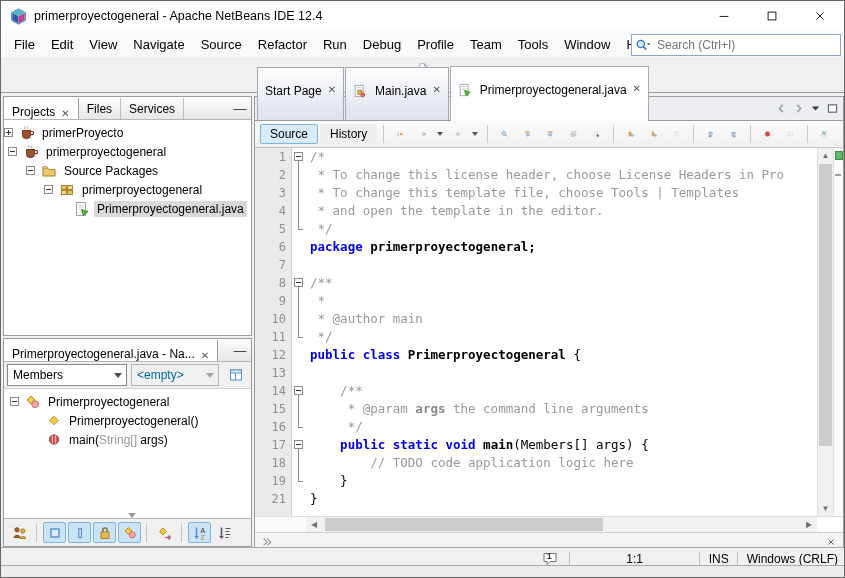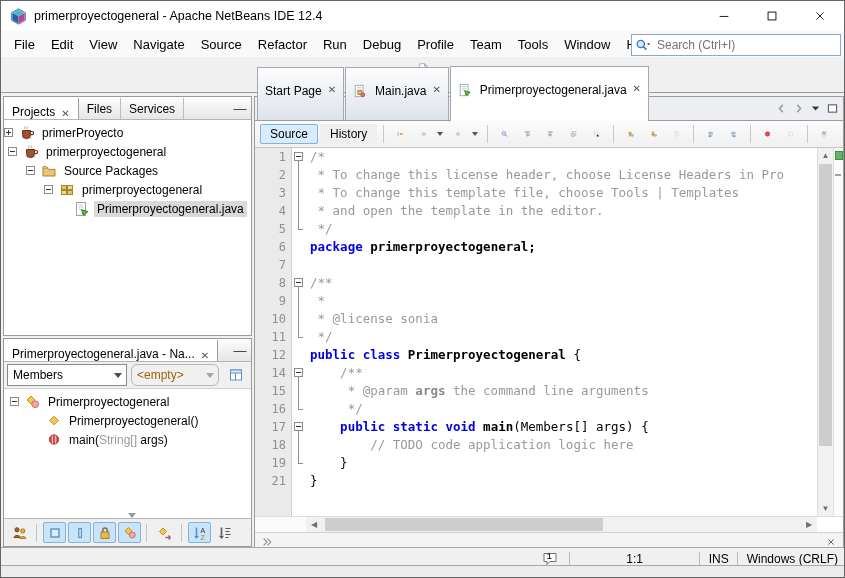--- a/index.html
+++ b/index.html
@@ -45,21 +45,21 @@
   .trow svg.handle{width:9px;height:9px;margin-right:3px;flex:none;}
   .trow svg.ticon{width:16px;height:16px;margin-right:4px;flex:none;}
   .tlabel{padding:1px 3px;}
   .trow.sel .tlabel{background:#d9d9d9;}
   .seg-gray{color:#9a9a9a;}
   
   .members-row{height:26px;background:#f0f0f0;border-bottom:1px solid #d0d0d0;display:flex;align-items:center;padding:0 3px;gap:4px;}
   .combo{height:20px;border:1px solid #8a8a8a;background:#fff;display:flex;align-items:center;font-size:12px;}
   .combo .cmb-text{flex:1;padding-left:5px;white-space:nowrap;overflow:hidden;}
   .combo .cfg-arrow::after{border-top-color:#4a4a4a;}
-  .combo.disabled{background:#f0f0f0;color:#a16207;border-color:#b5b5b5;border-radius:6px;}
+  .combo.disabled{background:#f0f0f0;color:#0369a1;border-color:#b5b5b5;}
   .combo.disabled .cfg-arrow::after{border-top-color:#a5a5a5;}
   .nav-viewbtn{width:24px;height:20px;display:flex;align-items:center;justify-content:center;margin-left:auto;}
   .nav-viewbtn svg{width:16px;height:16px;}
   .filterbar{position:absolute;left:0;right:0;bottom:0;height:27px;border-top:1px solid #b5b5b5;background:#f0f0f0;
     display:flex;align-items:center;padding-left:4px;gap:2px;}
   .filterbar .grip{position:absolute;top:-6px;left:50%;width:0;height:0;border-left:4px solid transparent;border-right:4px solid transparent;border-top:5px solid #9a9a9a;}
   .flt-btn{width:23px;height:21px;display:flex;align-items:center;justify-content:center;border:1px solid transparent;border-radius:2px;}
   .flt-btn svg{width:16px;height:16px;}
   .flt-btn.sel{background:#cbe3f7;border-color:#7eb4e2;}
   .flt-sep{width:1px;height:18px;border-left:1px solid #c3c3c3;margin:0 3px;}
@@ -754,34 +754,39 @@
             <div class="ln-fold">
               <div class="fm fm-v"></div>
             </div>
             <div class="ln-code"><span class="c-cm"> *</span></div>
           </div>
           <div class="ln">
             <div class="ln-num">10</div>
             <div class="ln-fold">
               <div class="fm fm-v"></div>
             </div>
-            <div class="ln-code"><span class="c-cm"> * @license sonia</span></div>
+            <div class="ln-code"><span class="c-cm"> * @author main</span></div>
           </div>
           <div class="ln">
             <div class="ln-num">11</div>
             <div class="ln-fold">
               <div class="fm fm-vt"></div>
               <div class="fm fm-h"></div>
             </div>
             <div class="ln-code"><span class="c-cm"> */</span></div>
           </div>
           <div class="ln">
             <div class="ln-num">12</div>
             <div class="ln-fold"></div>
             <div class="ln-code"><span class="c-kw">public class</span><span class="c-p"> </span><span class="c-b">Primerproyectogeneral</span><span class="c-p"> {</span></div>
+          </div>
+          <div class="ln">
+            <div class="ln-num">13</div>
+            <div class="ln-fold"></div>
+            <div class="ln-code"></div>
           </div>
           <div class="ln">
             <div class="ln-num">14</div>
             <div class="ln-fold">
               <div class="fbox"></div>
               <div class="fbox-stem"></div>
             </div>
             <div class="ln-code"><span class="c-cm">    /**</span></div>
           </div>
           <div class="ln">

